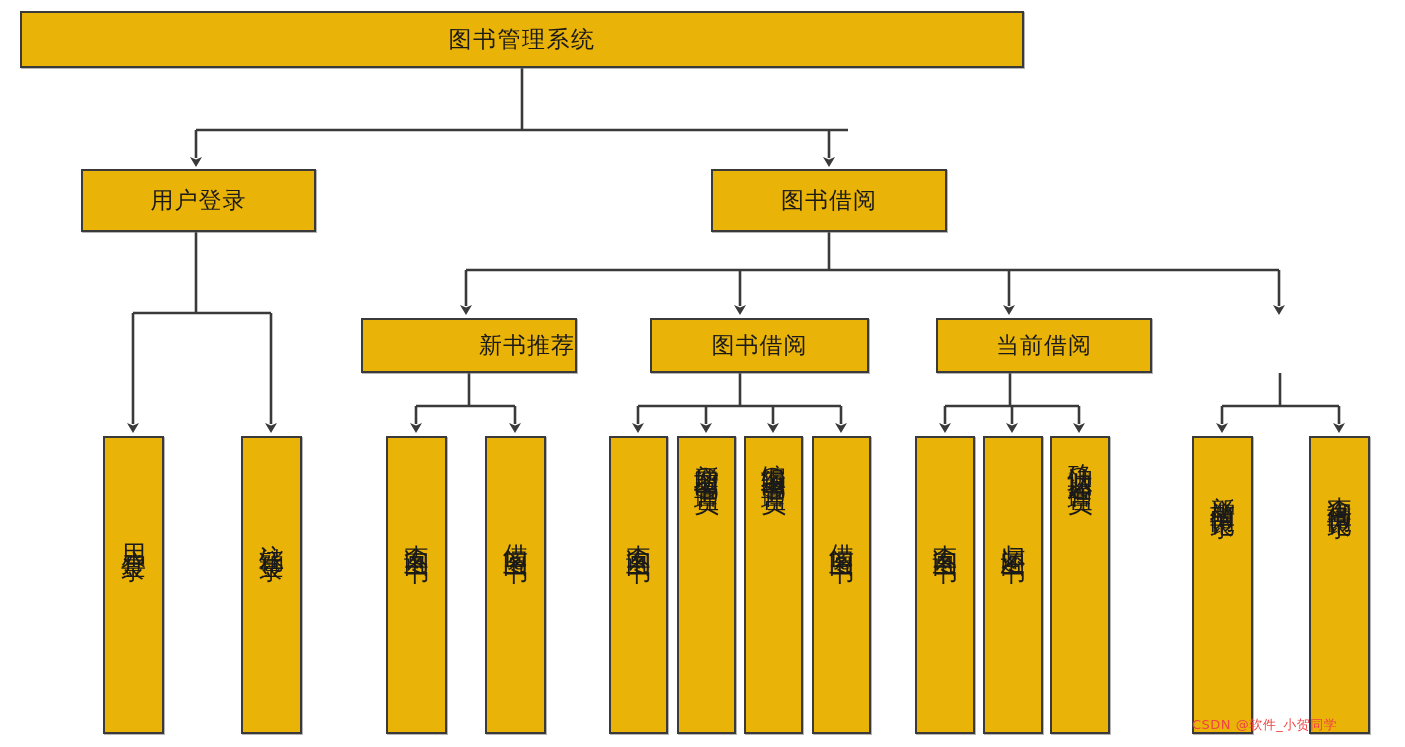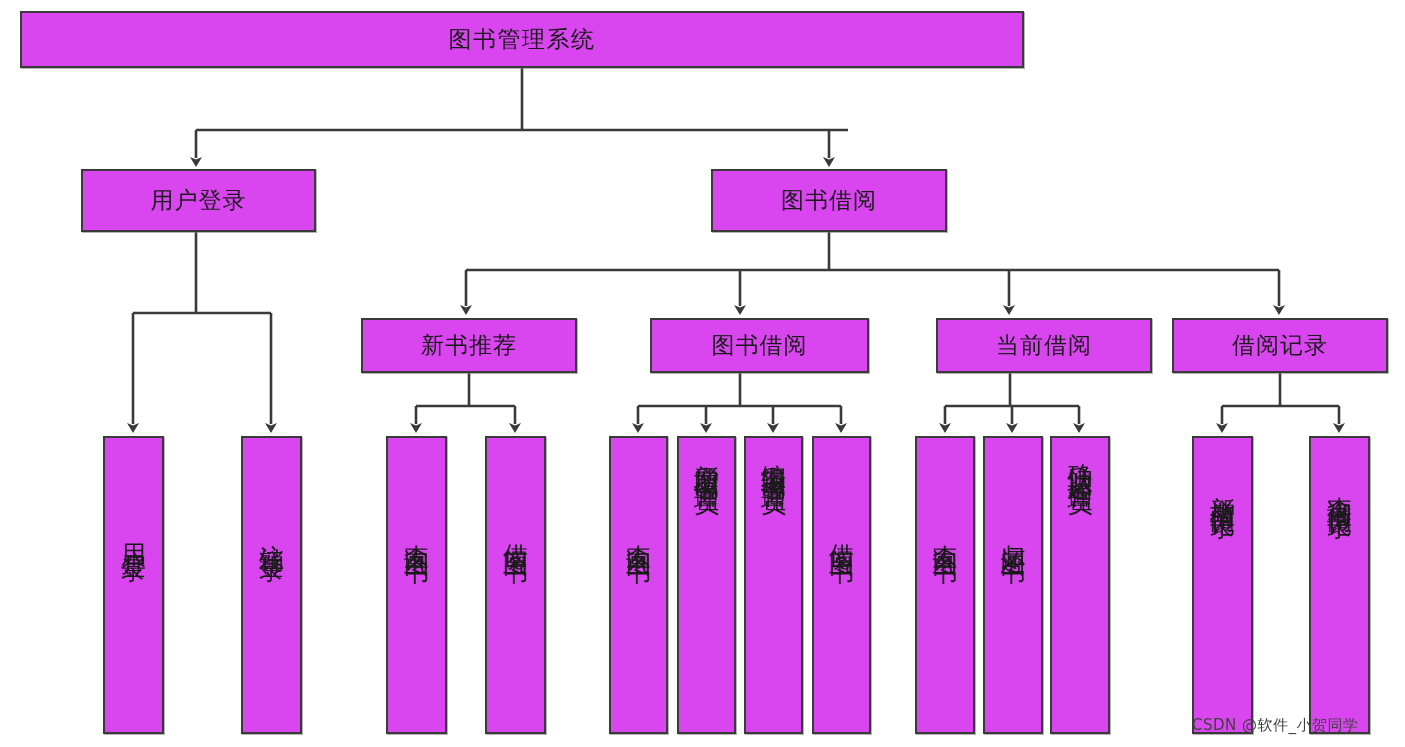--- a/index.html
+++ b/index.html
@@ -22,21 +22,21 @@
     left: 0;
     top: 0;
     width: 1405px;
     height: 747px;
     pointer-events: none;
   }
   .node {
     position: absolute;
     box-sizing: border-box;
     border: 2px solid #3a3a3a;
-    background: #d946ef;
+    background: #eab308;
     box-shadow: 1px 1px 0 rgba(120,120,120,0.55);
     display: flex;
     align-items: center;
     justify-content: center;
     color: #1a1a1a;
   }
   .node .txt {
     display: block;
     text-align: center;
     line-height: 1.18;
@@ -62,22 +62,22 @@
     font-size: 25px;
     line-height: 1.0;
     letter-spacing: 5px;
     white-space: nowrap;
   }
   .node.v.tall .txt {
     letter-spacing: 4px;
   }
   .watermark {
     position: absolute;
-    font-size: 15px;
-    color: #404040;
+    font-size: 13px;
+    color: #ef4444;
     letter-spacing: 0.5px;
     white-space: nowrap;
     user-select: none;
   }
 </style>
 </head>
 <body>
 
 <div id="canvas">
 
@@ -135,32 +135,29 @@
     <span class="txt">图书管理系统</span>
   </div>
 
   <div class="node h" style="left:81px; top:169px; width:235px; height:63px;">
     <span class="txt">用户登录</span>
   </div>
   <div class="node h" style="left:711px; top:169px; width:236px; height:63px;">
     <span class="txt">图书借阅</span>
   </div>
 
-  <div class="node h" style="left:361px; top:318px; width:216px; height:55px;">
+  <div class="node h" style="left:361px; top:318px; width:216px; height:55px;justify-content:flex-end;">
     <span class="txt">新书推荐</span>
   </div>
   <div class="node h" style="left:631px; top:318px; width:219px; height:55px;margin-left:19px;">
     <span class="txt">图书借阅</span>
   </div>
   <div class="node h" style="left:902px; top:318px; width:216px; height:55px;margin-left:34px;">
     <span class="txt">当前借阅</span>
   </div>
-  <div class="node h" style="left:1172px; top:318px; width:216px; height:55px;">
-    <span class="txt">借阅记录</span>
-  </div>
 
   <div class="node v" style="left:103px; top:436px; width:61px; height:298px; padding-top:86px;">
     <span class="txt">用户登录</span>
   </div>
   <div class="node v" style="left:241px; top:436px; width:61px; height:298px; padding-top:86px;">
     <span class="txt">注销登录</span>
   </div>
 
   <div class="node v" style="left:386px; top:436px; width:61px; height:298px; padding-top:86px;">
     <span class="txt">查询图书</span>

